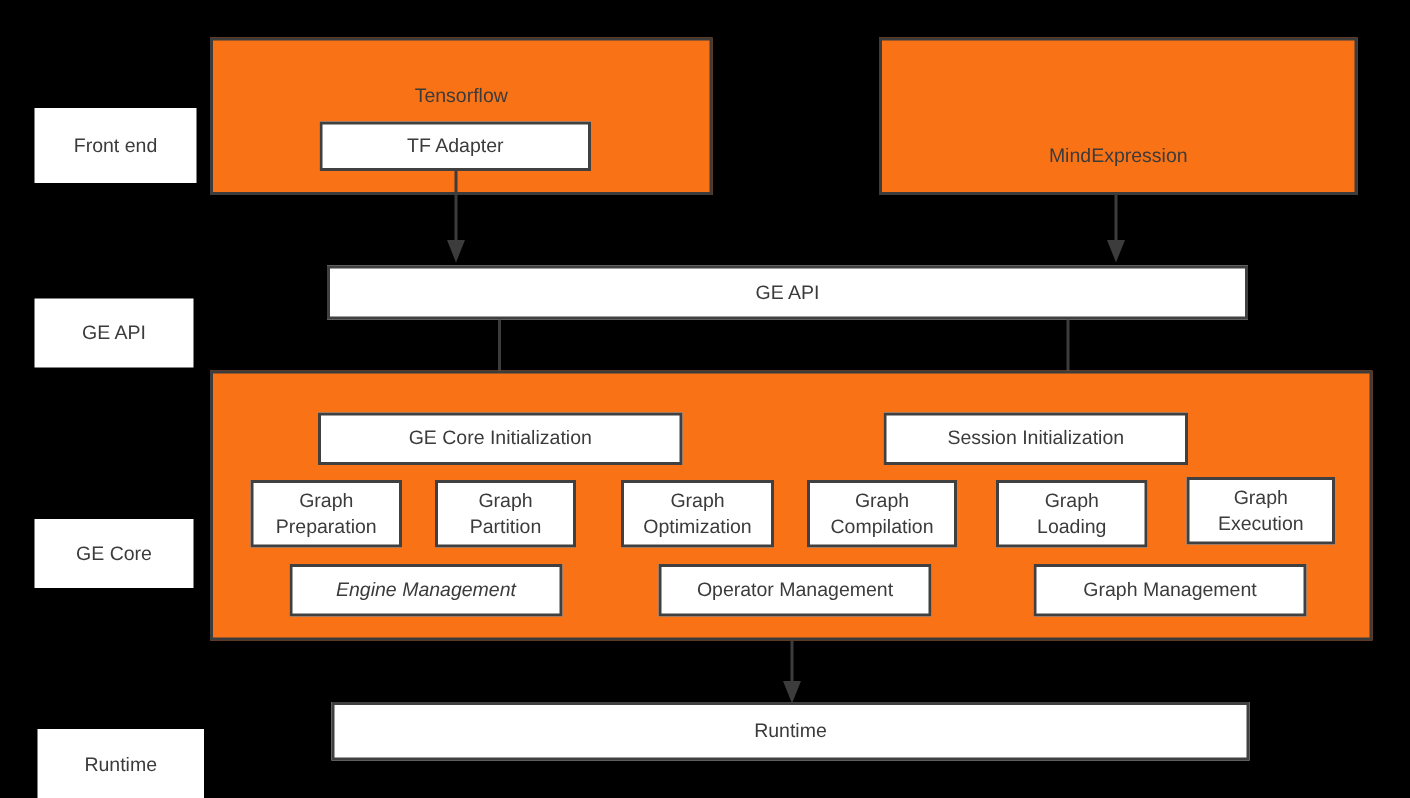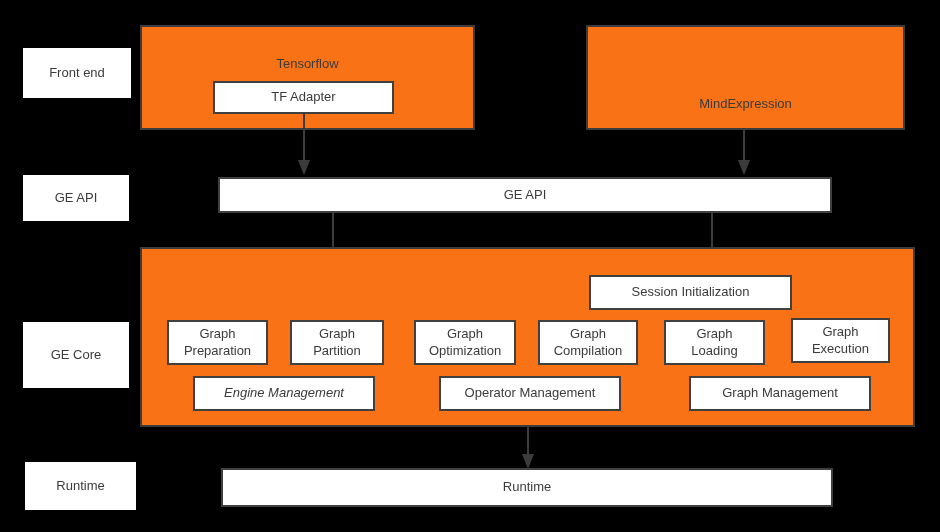--- a/index.html
+++ b/index.html
@@ -41,36 +41,37 @@
   }
   .container-title {
     position: absolute;
     left: 0;
     right: 0;
     text-align: center;
     color: #3b3b3b;
   }
   .label-box {
     font-size: 13px;
+    margin-top: 24px;
   }
   .arrow {
     position: absolute;
   }
   .arrow svg { display: block; }
 </style>
 </head>
 <body>
 
 <div id="canvas">
 
   <div class="box plain label-box" style="left:23px; top:48px; width:108px; height:50px; font-size:13px;">Front end</div>
 
   <div class="box plain label-box" style="left:23px; top:175px; width:106px; height:46px; font-size:13px;">GE API</div>
 
-  <div class="box plain label-box" style="left:23px; top:322px; width:106px; height:66px; font-size:13px;">GE Core</div>
+  <div class="box plain label-box" style="left:23px; top:322px; width:106px; height:46px; font-size:13px;">GE Core</div>
 
   <div class="box plain label-box" style="left:25px; top:462px; width:111px; height:48px; font-size:13px;">Runtime</div>
 
   <div class="container-box" style="left:140px; top:25px; width:335px; height:105px;">
     <div class="container-title" style="top:29px; font-size:13px;">Tensorflow</div>
   </div>
 
   <div class="box outlined" style="left:213px; top:81px; width:181px; height:33px; font-size:13px;">TF Adapter</div>
 
   <div class="container-box" style="left:586px; top:25px; width:319px; height:105px;">
@@ -102,20 +103,21 @@
 
   <div class="arrow" style="left:704px; top:213px; width:16px; height:62px;">
     <svg width="16" height="62" viewBox="0 0 16 62">
       <line x1="8" y1="0" x2="8" y2="50" stroke="#3c3c3c" stroke-width="2"></line>
       <polygon points="8,61 2,46 14,46" fill="#3c3c3c"></polygon>
     </svg>
   </div>
 
   <div class="container-box" style="left:140px; top:247px; width:775px; height:180px;"></div>
 
+  <div class="box outlined" style="left:212px; top:275px; width:243px; height:35px; font-size:13px;">GE Core Initialization</div>
 
   <div class="box outlined" style="left:589px; top:275px; width:203px; height:35px; font-size:13px;">Session Initialization</div>
 
   <div class="box outlined" style="left:167px; top:320px; width:101px; height:45px; font-size:13px;">Graph
 Preparation</div>
 
   <div class="box outlined" style="left:290px; top:320px; width:94px; height:45px; font-size:13px;">Graph
 Partition</div>
 
   <div class="box outlined" style="left:414px; top:320px; width:102px; height:45px; font-size:13px;">Graph

